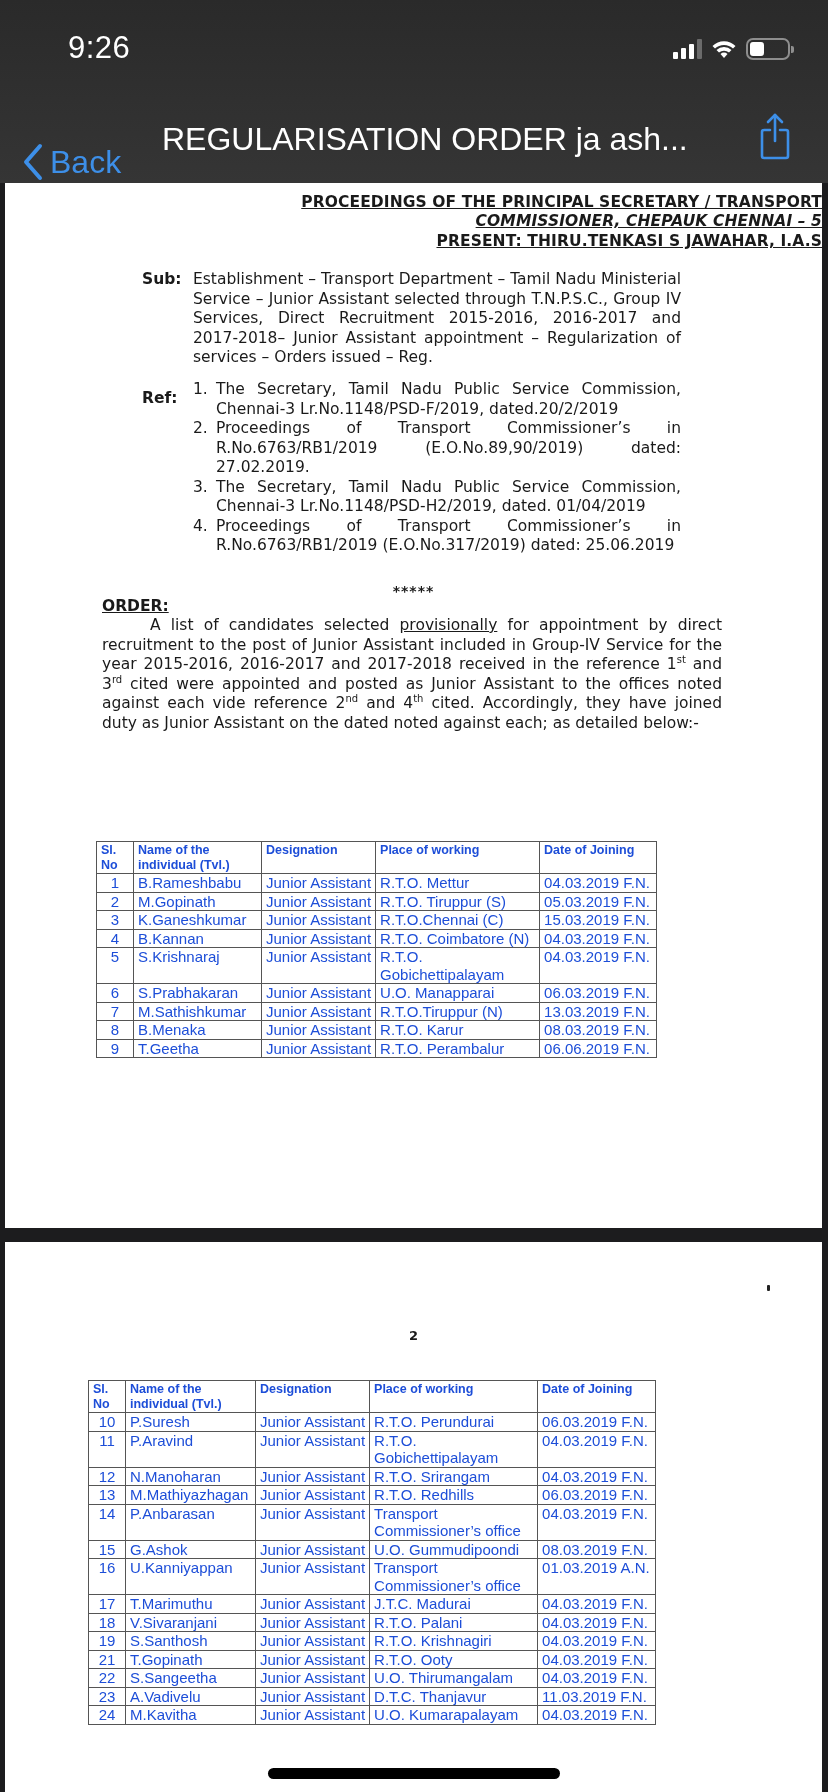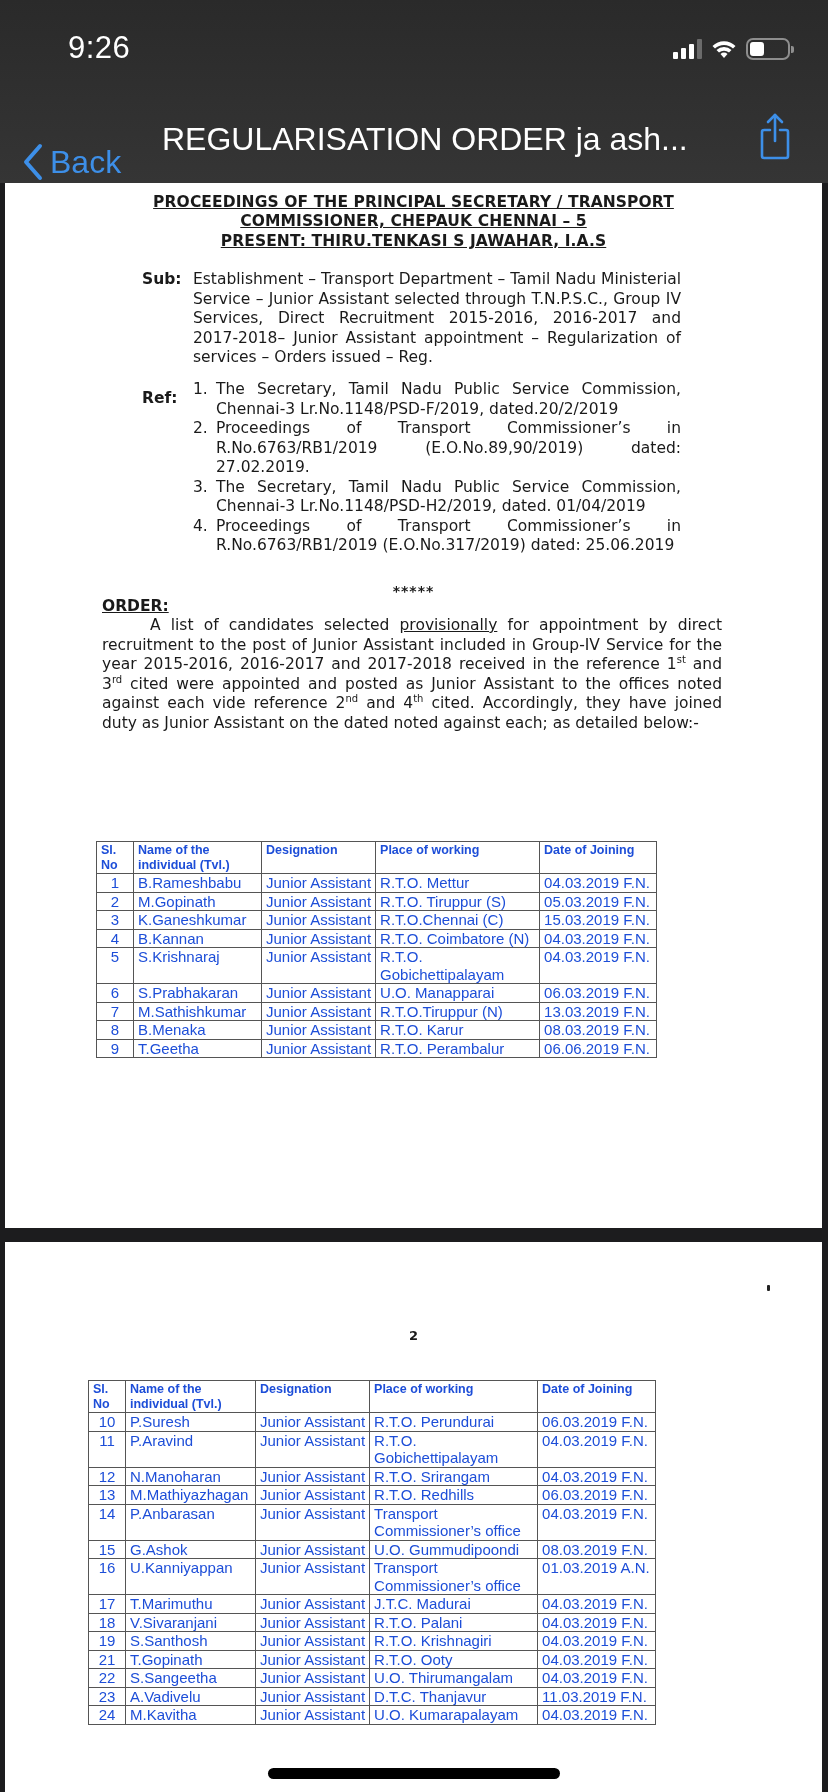--- a/index.html
+++ b/index.html
@@ -43,21 +43,21 @@
   .share-btn { position: absolute; right: 38px; top: 8px; cursor: pointer; }
 
   
   .page {
     position: absolute; left: 5px; width: 817px; background: #fff; overflow: hidden;
   }
   .page1 { top: 183px; height: 1045px; }
   .page2 { top: 1242px; height: 560px; }
 
   .doc { font-family: "DejaVu Sans", sans-serif; color: #1a1a1a; }
-  .hd { position: absolute; left: 0; width: 817px; text-align: center; font-weight: bold;
+  .hd { position: absolute; left: 0; width: 817px; text-align: right; font-weight: bold;
         font-size: 15.5px; text-decoration: underline; letter-spacing: 0.1px; }
 
   .label { position: absolute; font-weight: bold; font-size: 15.5px; }
   .para { position: absolute; font-size: 15.5px; line-height: 19.5px; text-align: justify; }
   .ref-list { position: absolute; left: 216px; width: 460px; font-size: 15.5px; line-height: 19.5px; list-style: none; }
   .ref-list li { position: relative; padding-left: 23px; text-align: justify; }
   .ref-list li .num { position: absolute; left: 0; top: 0; }
   .stars { position: absolute; left: 0; width: 817px; text-align: center; font-weight: bold; font-size: 14px; letter-spacing: 1px; }
 
   .order-title { position: absolute; left: 97px; top: 414px; font-weight: bold; font-size: 15.5px; text-decoration: underline; }
@@ -123,21 +123,21 @@
         <path d="M15 2 L15 28" stroke="#3d8fe8" stroke-width="2.6" fill="none" stroke-linecap="round"></path>
         <path d="M8 9 L15 2 L22 9" stroke="#3d8fe8" stroke-width="2.6" fill="none" stroke-linecap="round" stroke-linejoin="round"></path>
         <path d="M10 17 L4 17 Q2 17 2 19 L2 43 Q2 45 4 45 L26 45 Q28 45 28 43 L28 19 Q28 17 26 17 L20 17" stroke="#3d8fe8" stroke-width="2.6" fill="none" stroke-linecap="round"></path>
       </svg>
     </div>
   </div>
 </div>
 
 <div class="page page1 doc">
   <div class="hd" style="top:10px;">PROCEEDINGS OF THE PRINCIPAL SECRETARY / TRANSPORT</div>
-  <div class="hd" style="top:29px;">COMMISSIONER, CHEPAUK CHENNAI – 5</div>
+  <div class="hd" style="top:29px;font-style:italic;">COMMISSIONER, CHEPAUK CHENNAI – 5</div>
   <div class="hd" style="top:49px;">PRESENT: THIRU.TENKASI S JAWAHAR, I.A.S</div>
 
   <div class="label" style="left:137px; top:87px;">Sub:</div>
   <div class="para" style="left:188px; top:87px; width:488px;">Establishment – Transport Department – Tamil Nadu Ministerial Service – Junior Assistant selected through T.N.P.S.C., Group IV Services, Direct Recruitment 2015-2016, 2016-2017 and 2017-2018– Junior Assistant appointment – Regularization of services – Orders issued – Reg.</div>
 
   <div class="label" style="left:137px; top:206px;">Ref:</div>
   <ul class="ref-list" style="top:197px; left:188px; width:488px;">
     <li><span class="num">1.</span><span>The Secretary, Tamil Nadu Public Service Commission, Chennai-3 Lr.No.1148/PSD-F/2019, dated.20/2/2019</span></li>
     <li><span class="num">2.</span><span>Proceedings of Transport Commissioner’s in R.No.6763/RB1/2019 (E.O.No.89,90/2019) dated: 27.02.2019.</span></li>
     <li><span class="num">3.</span><span>The Secretary, Tamil Nadu Public Service Commission, Chennai-3 Lr.No.1148/PSD-H2/2019, dated. 01/04/2019</span></li>

